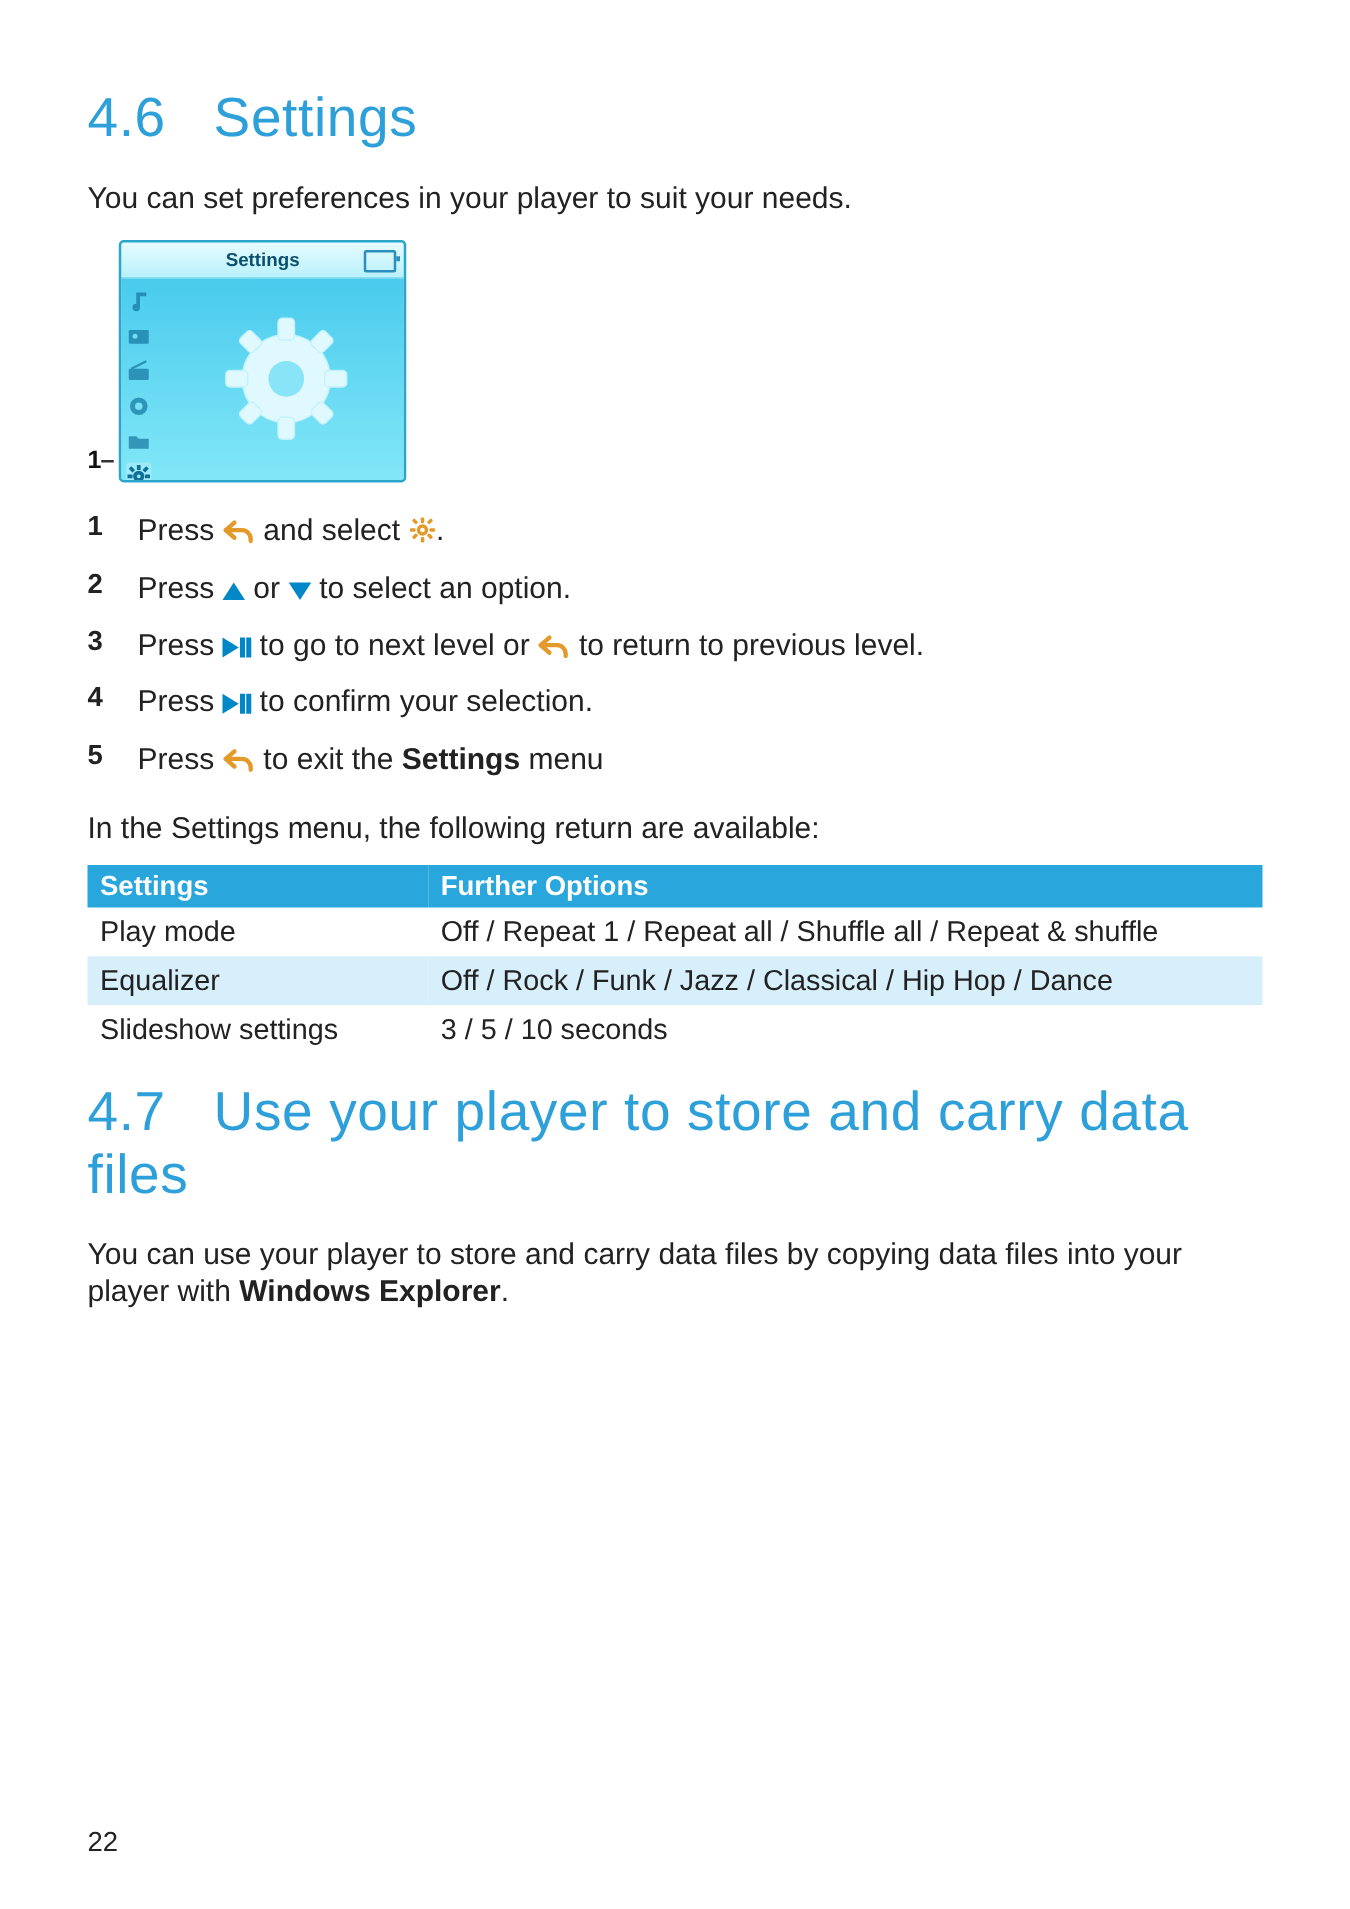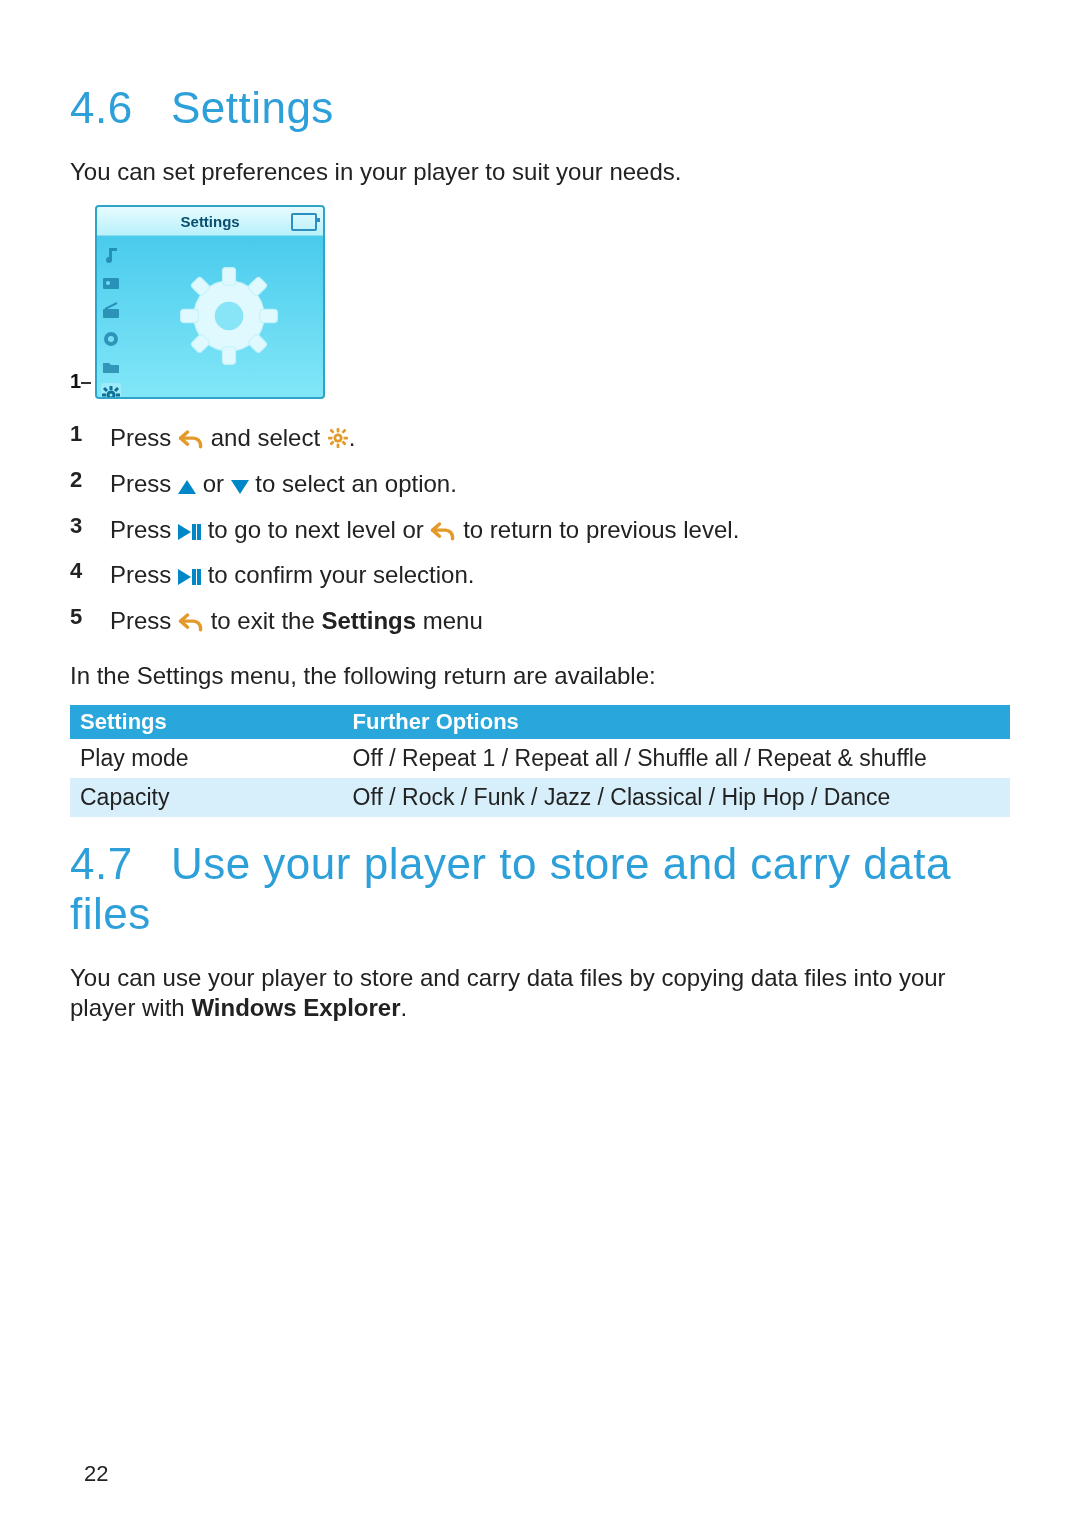--- a/index.html
+++ b/index.html
@@ -16,21 +16,21 @@
     font-size: 24px;
     color: #222;
     position: relative;
   }
 
   
   .heading {
     font-size: 44px;
     font-weight: 400;
     color: #2d9fd9;
-    margin: 13px 0 24px 0;
+    margin: 0 0 24px 0;
     letter-spacing: 0.5px;
   }
   .h-47 { margin-top: 22px; }
 
   p { margin: 0 0 14px 0; line-height: 1.25; }
 
   
   .screenshot-wrap {
     display: flex;
     align-items: flex-end;
@@ -215,21 +215,21 @@
     vertical-align: top;
     line-height: 1.35;
   }
   table.settings tr:nth-child(even) td {
     background: #d7effa;
   }
 
   .page-number {
     position: absolute;
     bottom: 40px;
-    left: 84px;
+    left: 70px;
     font-size: 22px;
   }
 </style>
 </head>
 <body>
 
 <h2 class="heading">
   <span>4.6</span>
   <span>&nbsp;</span>
   <span>Settings</span>
@@ -381,22 +381,26 @@
       <th>Settings</th>
       <th>Further Options</th>
     </tr>
   </thead>
   <tbody id="settings-tbody">
       <tr>
         <td>Play mode</td>
         <td>Off / Repeat 1 / Repeat all / Shuffle all / Repeat &amp; shuffle</td>
       </tr>
       <tr>
-        <td>Capacity</td>
+        <td>Equalizer</td>
         <td>Off / Rock / Funk / Jazz / Classical / Hip Hop / Dance</td>
+      </tr>
+      <tr>
+        <td>Slideshow settings</td>
+        <td>3 / 5 / 10 seconds</td>
       </tr>
     </tbody>
 </table>
 
 <h2 class="heading h-47">
   <span>4.7</span>
   <span>&nbsp;</span>
   <span>Use your player to store and carry data files</span>
 </h2>
 

